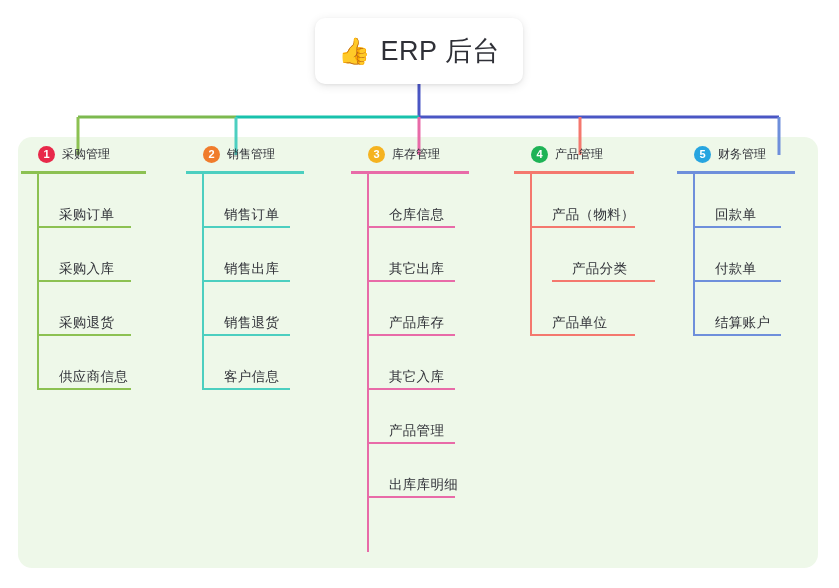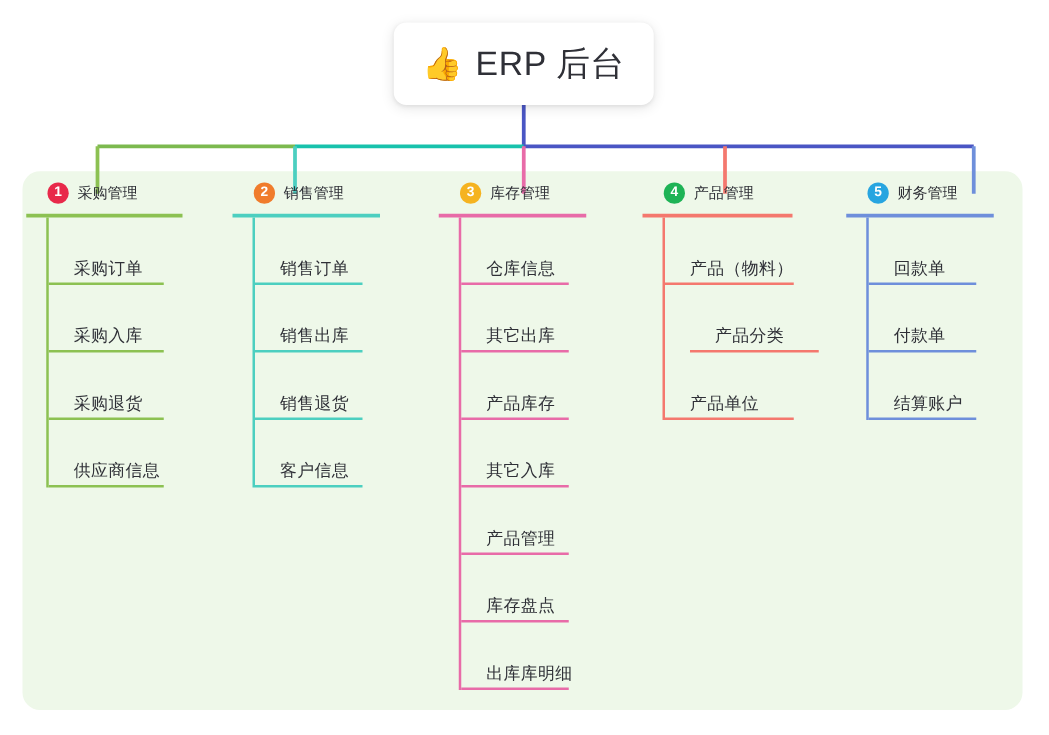--- a/index.html
+++ b/index.html
@@ -241,24 +241,20 @@
         </div>
         <div class="item" style="height: 54px;">
           <span class="item-label">其它入库</span>
           <div class="item-rule" style="width: 86px; background: rgb(232, 107, 168);"></div>
         </div>
         <div class="item" style="height: 54px;">
           <span class="item-label">产品管理</span>
           <div class="item-rule" style="width: 86px; background: rgb(232, 107, 168);"></div>
         </div>
         <div class="item" style="height: 54px;">
-          <span class="item-label">库存盘点</span>
-          <div class="item-rule" style="width: 86px; background: rgb(232, 107, 168);"></div>
-        </div>
-        <div class="item" style="height: 54px;">
           <span class="item-label">出库库明细</span>
           <div class="item-rule" style="width: 86px; background: rgb(232, 107, 168);"></div>
         </div>
       </div>
     </div>
     <div class="branch" style="width: 163px;">
       <div class="branch-header">
         <span class="badge" style="background: rgb(30, 179, 86);">4</span>
         <span class="branch-title">产品管理</span>
       </div>

